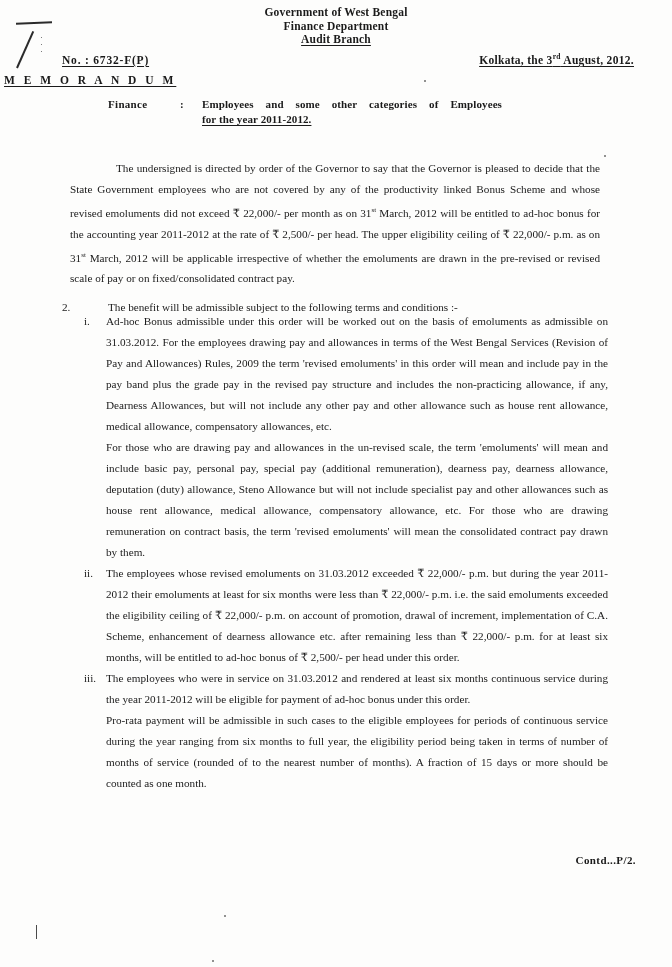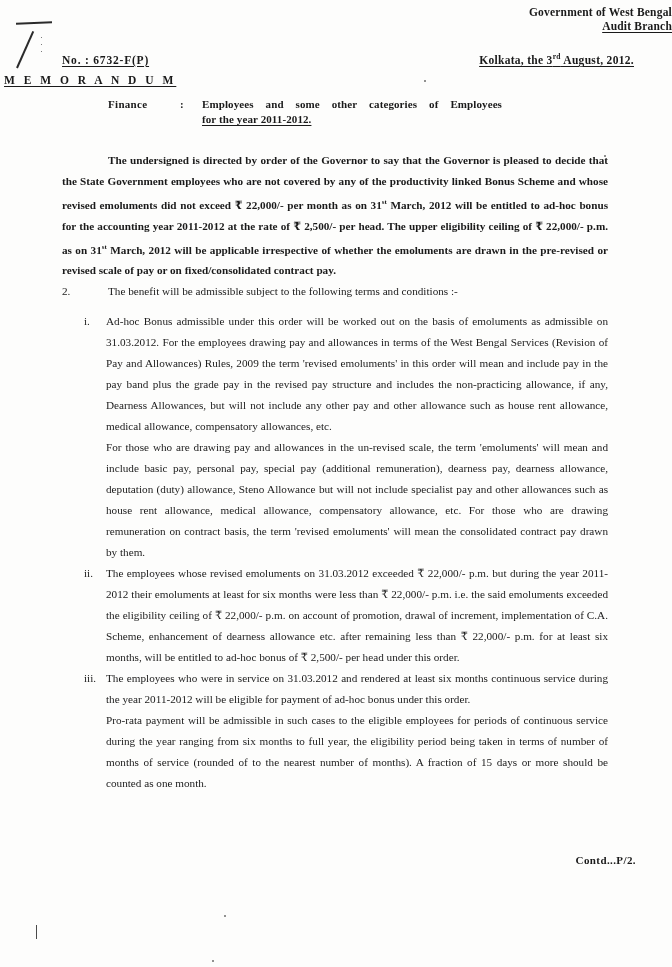--- a/index.html
+++ b/index.html
@@ -62,21 +62,21 @@
     height: 14px;
     background: #4a4a4a;
   }
   .stray-dot { position: absolute; width: 2px; height: 2px; background: #6d6d6d; border-radius: 50%; }
 
   
   .letterhead {
     position: absolute;
     left: 0; right: 0;
     top: 6px;
-    text-align: right;
+    text-align: center;
     font-weight: bold;
     font-size: 11.5px;
     line-height: 13.5px;
     letter-spacing: 0.2px;
   }
   .letterhead div { white-space: nowrap; }
   .underlined { text-decoration: underline; text-underline-offset: 1.5px; }
 
   .ref-row {
     position: absolute;
@@ -130,21 +130,21 @@
   
   .body-block {
     position: absolute;
     left: 62px;
     top: 150px;
     width: 546px;
     font-size: 11.2px;
     line-height: 21px;
     text-align: justify;
   }
-  .para-intro { text-indent: 46px; margin: 0; font-weight: bold; }
+  .para-intro { text-indent: 46px; margin: 8px; }
   .para-numbered {
     margin: 0;
     display: flex;
     text-align: left;
   }
   .para-numbered .num { width: 46px; flex: 0 0 auto; }
   .para-numbered .txt { flex: 1 1 auto; }
 
   
   .clauses {
@@ -195,20 +195,21 @@
   </div>
   <div class="bottom-tick"></div>
   <div class="stray-dot" style="left:224px; top:915px;"></div>
   <div class="stray-dot" style="left:212px; top:960px;"></div>
 
   <div class="stray-dot" style="left:604px; top:155px;"></div>
   <div class="stray-dot" style="left:424px; top:80px;"></div>
 
   <div class="letterhead">
     <div>Government of West Bengal</div>
+    <div>Finance Department</div>
     <div class="underlined">Audit Branch</div>
   </div>
 
   <div class="ref-row">
     <span class="ref-no underlined">No. :  6732-F(P)</span>
     <span class="ref-date underlined"><span>Kolkata, the 3</span><sup>rd</sup><span> August, 2012.</span></span>
   </div>
 
   <div class="memorandum-title underlined">M E M O R A N D U M</div>
 

